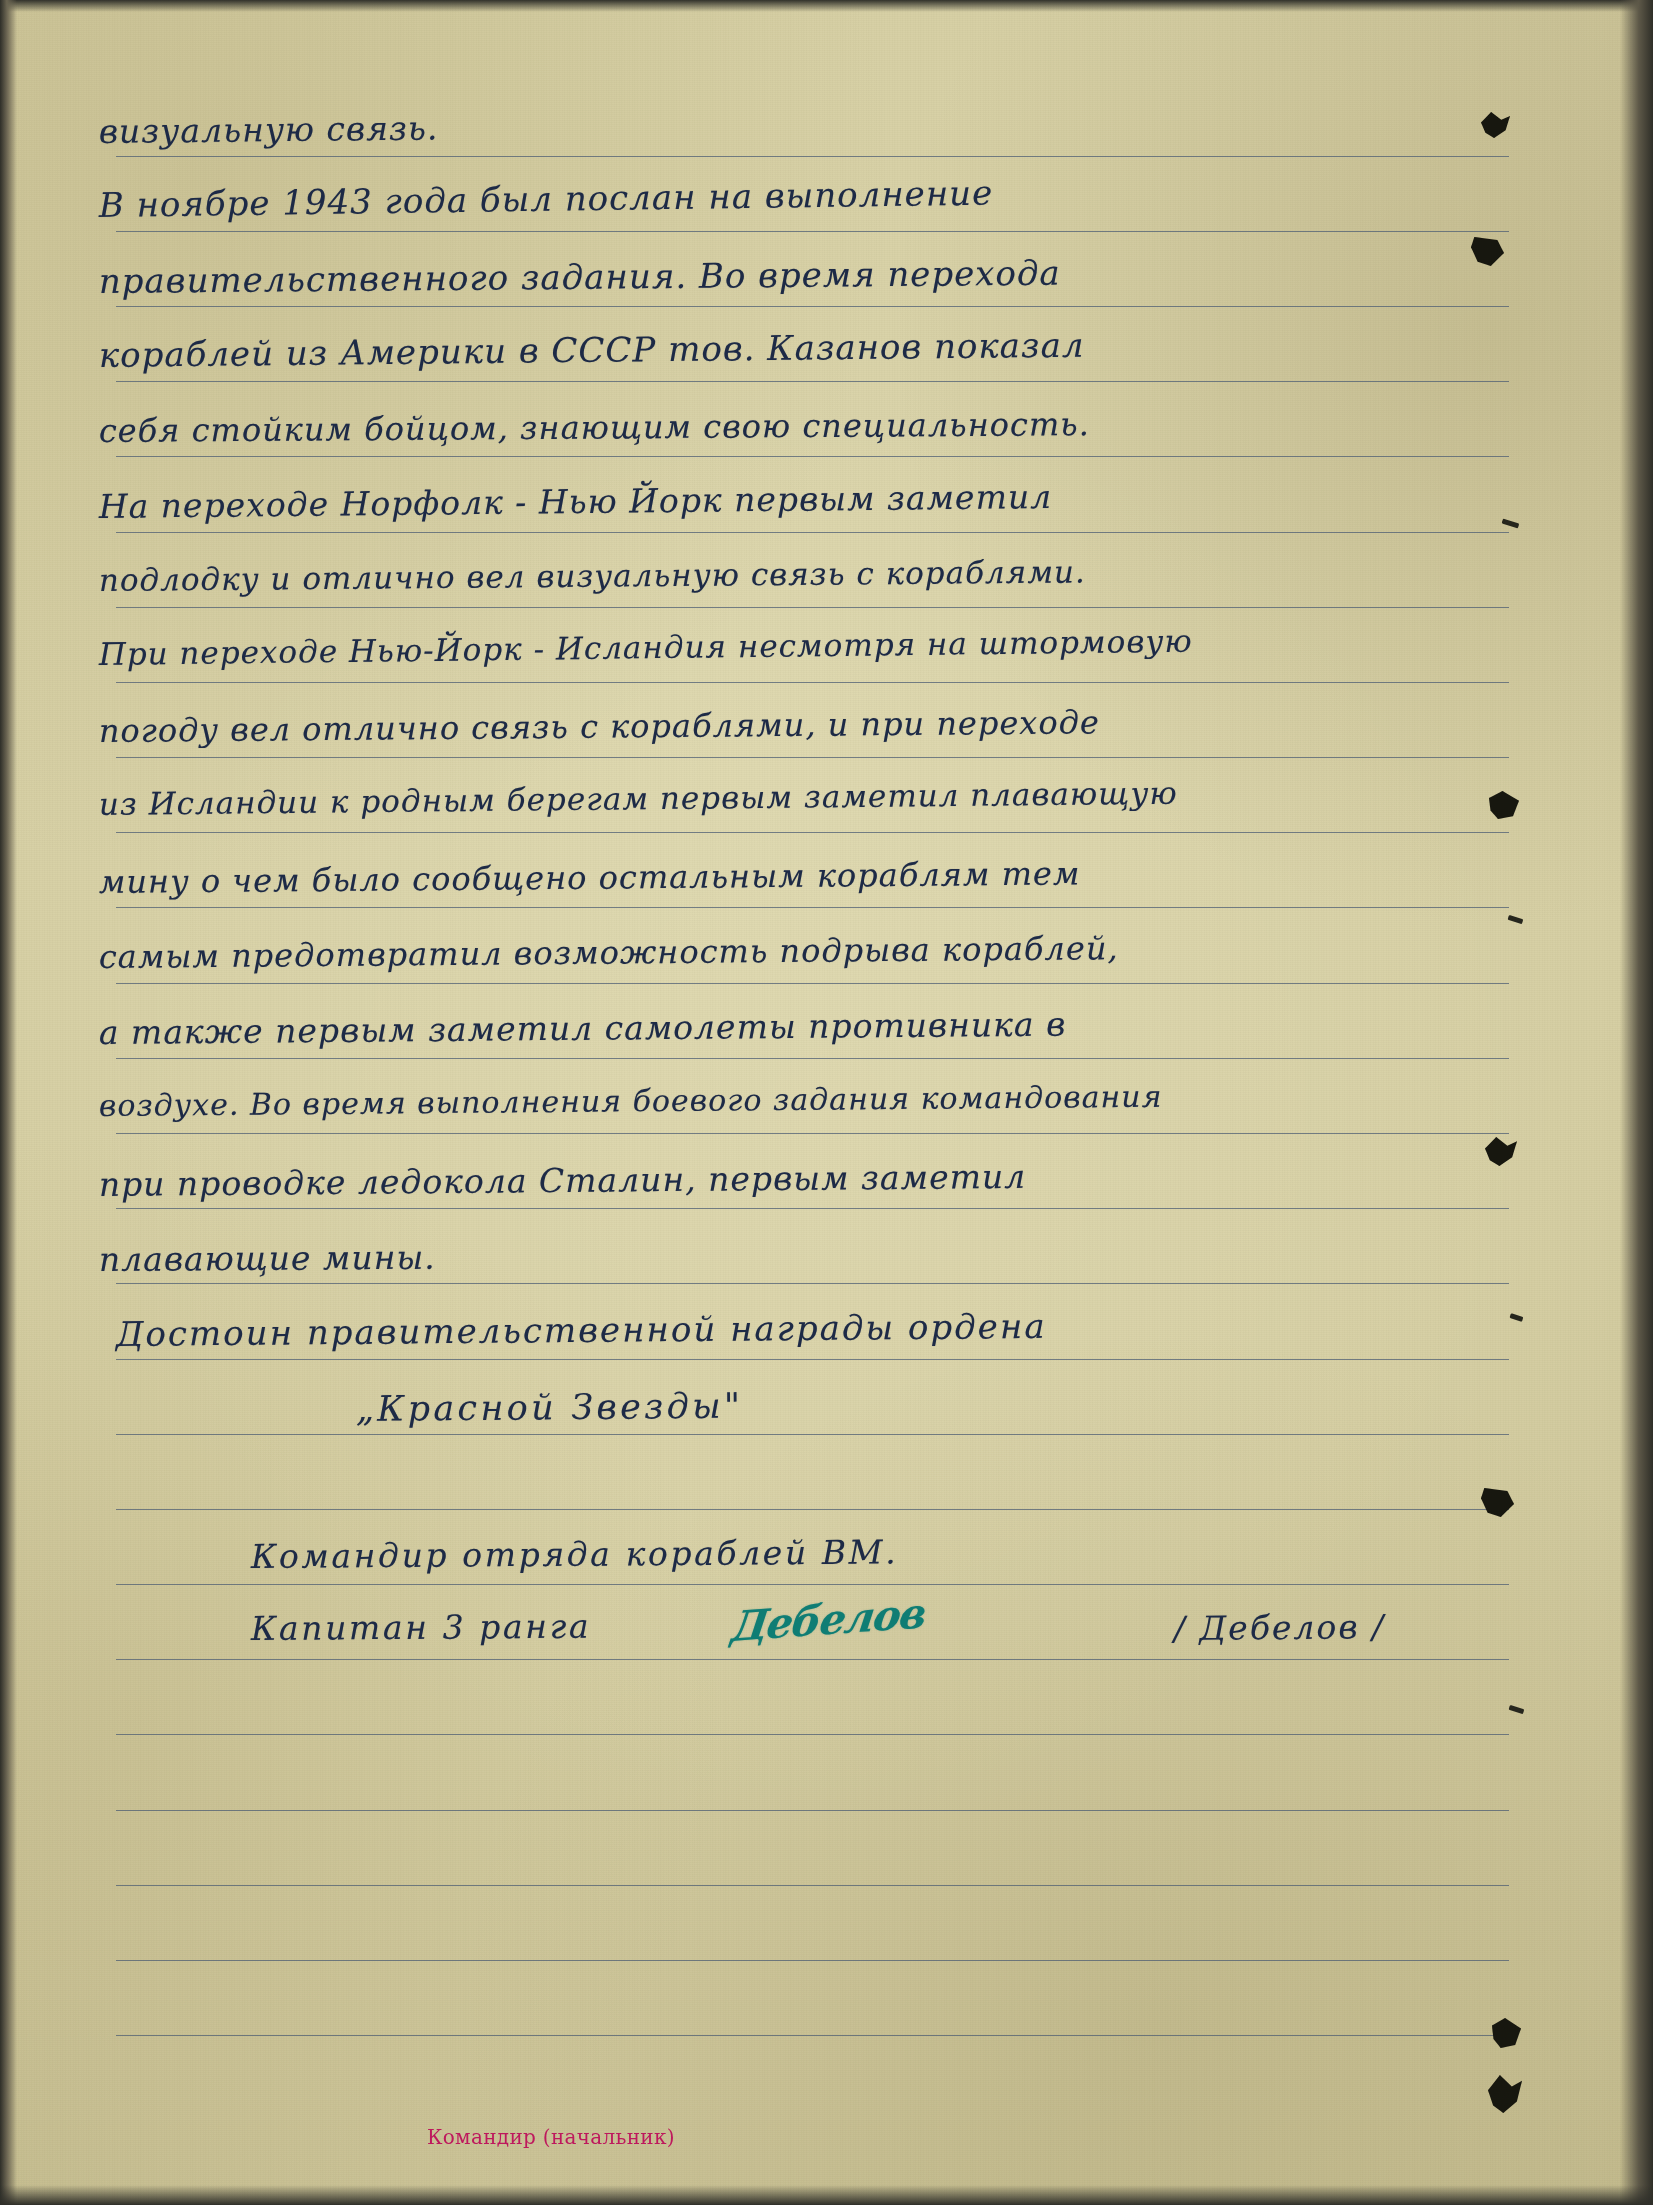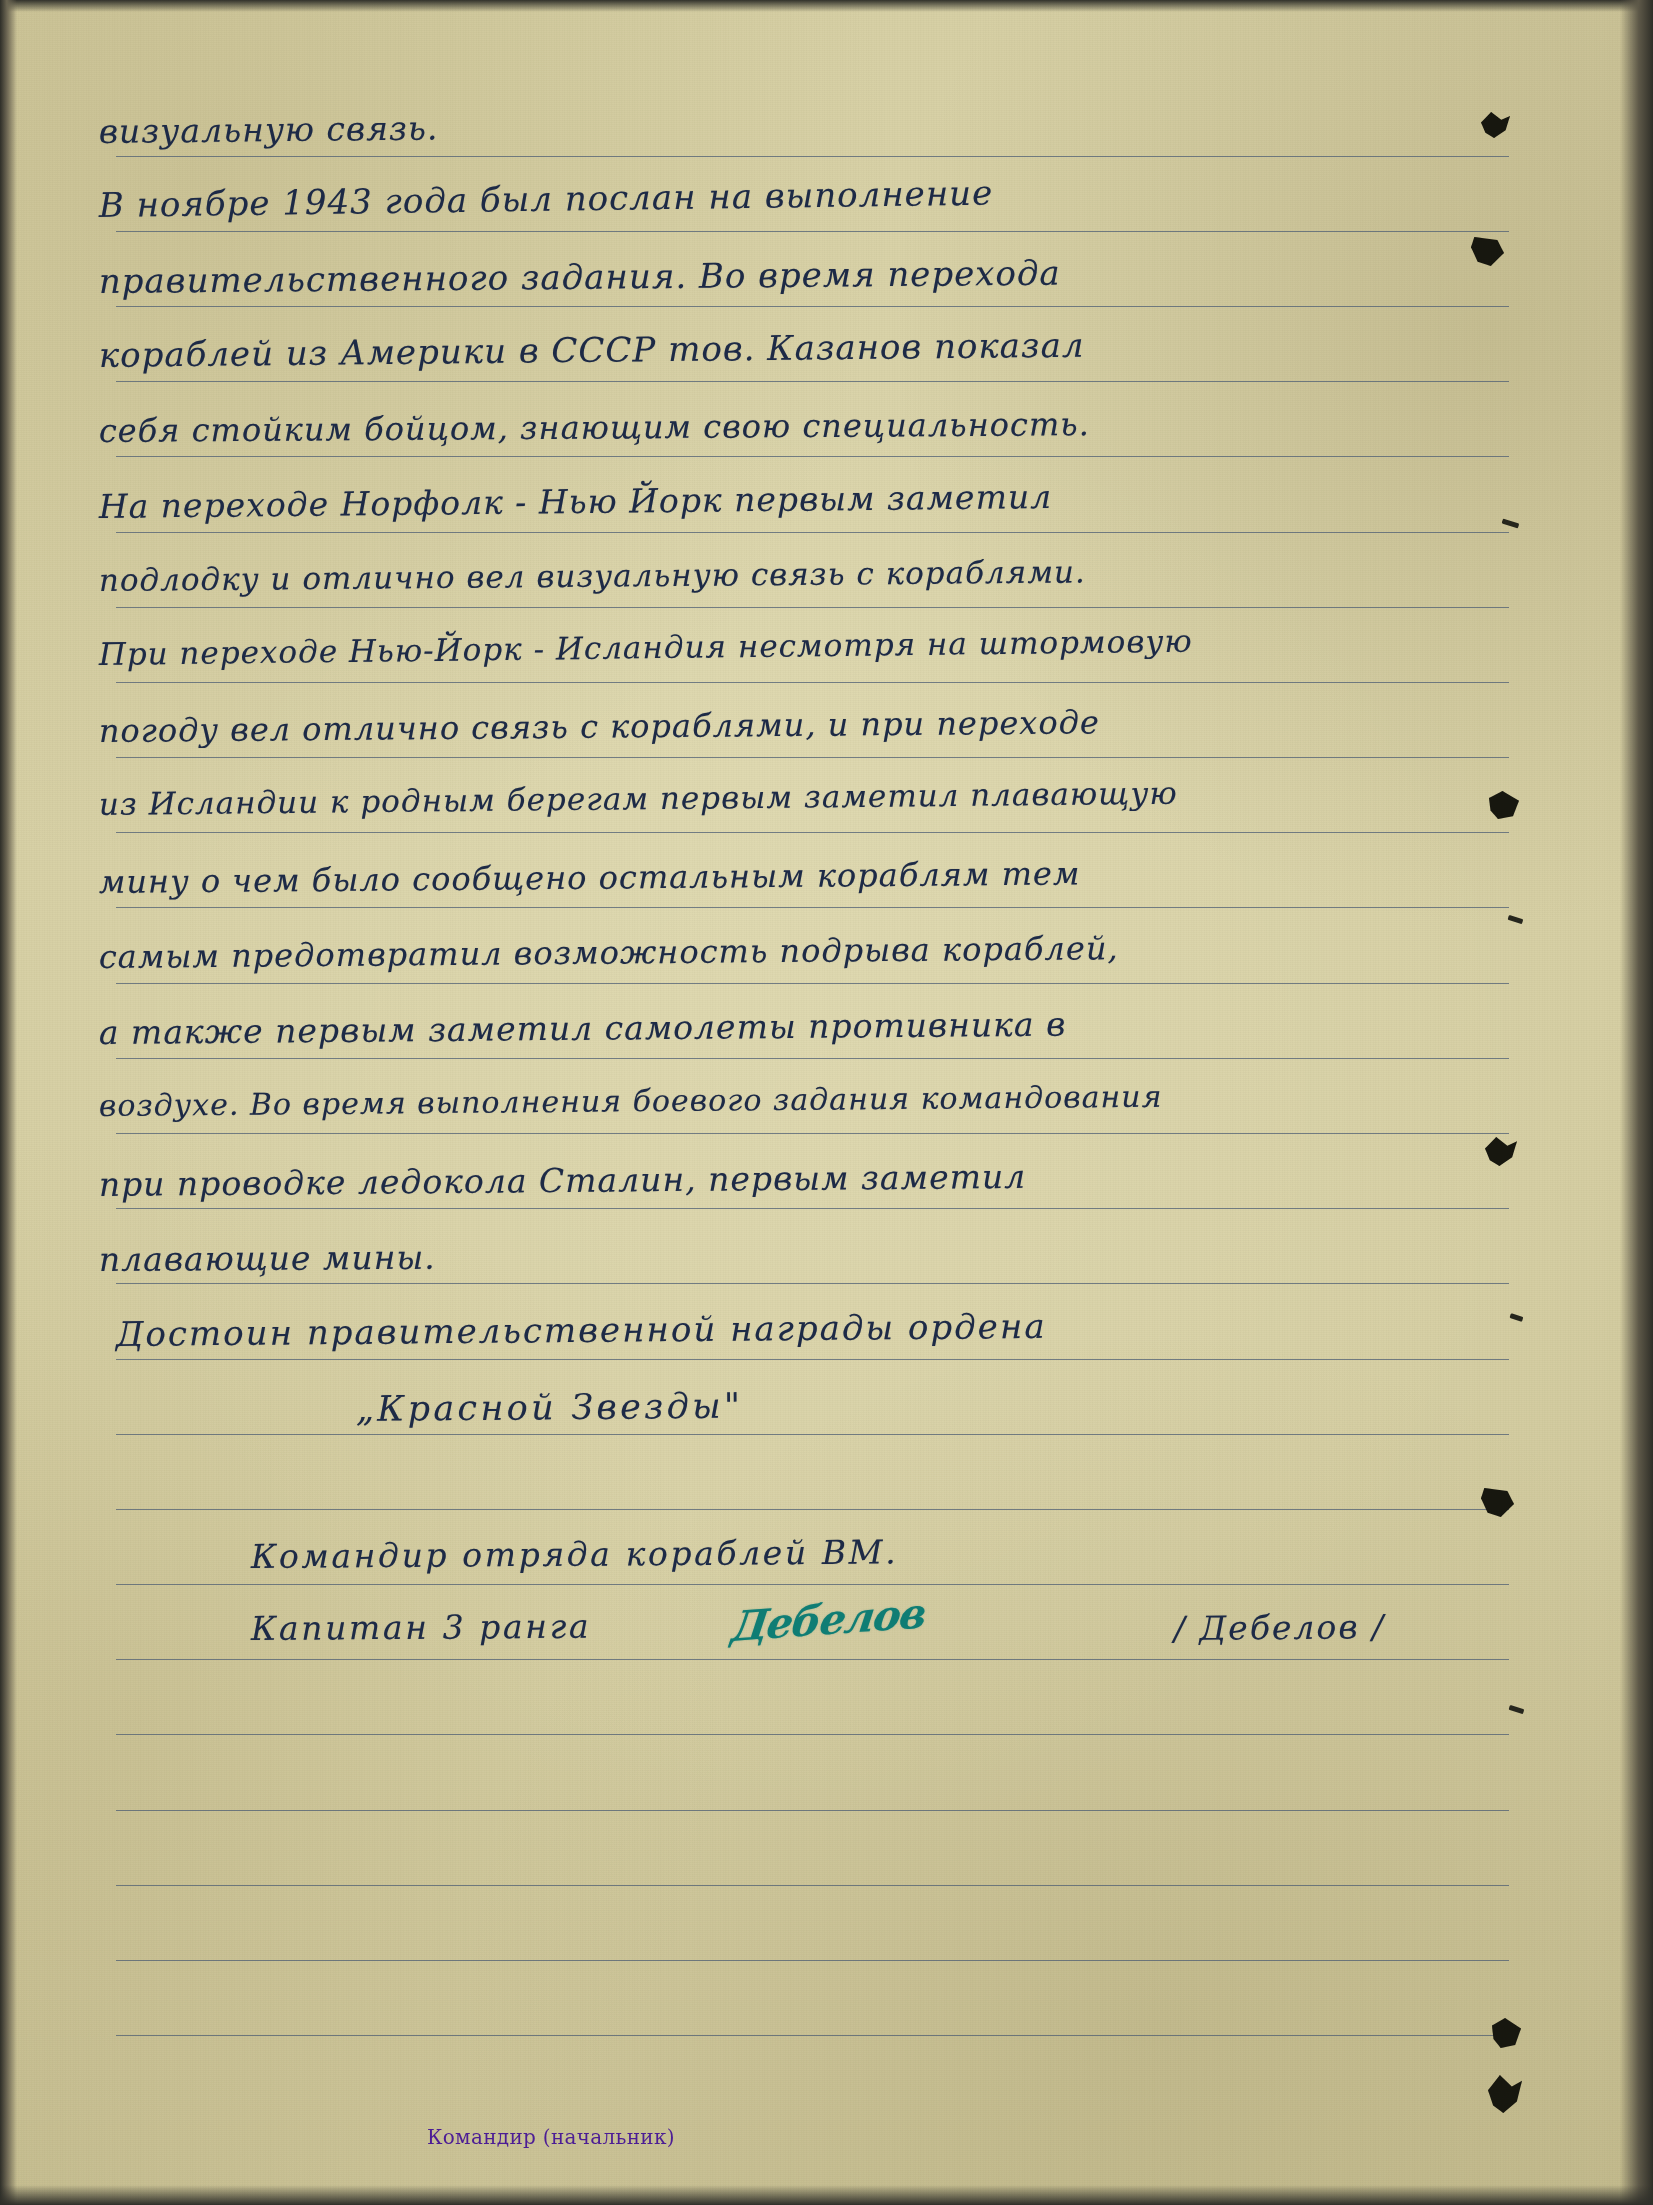--- a/index.html
+++ b/index.html
@@ -83,21 +83,21 @@
     letter-spacing: 1px;
     font-weight: 500;
     text-shadow: 0 0 0.7px rgba(30,45,80,0.35);
     transform-origin: left bottom;
   }
 
   .printed-label {
     position: absolute;
     font-family: "DejaVu Serif", serif;
     font-size: 20px;
-    color: #4c1d95;
+    color: #be185d;
     letter-spacing: 0.3px;
   }
 
   
   .signature {
     position: absolute;
     font-family: "DejaVu Serif", serif;
     font-style: italic;
     font-weight: 700;
     color: #0f7d74;

